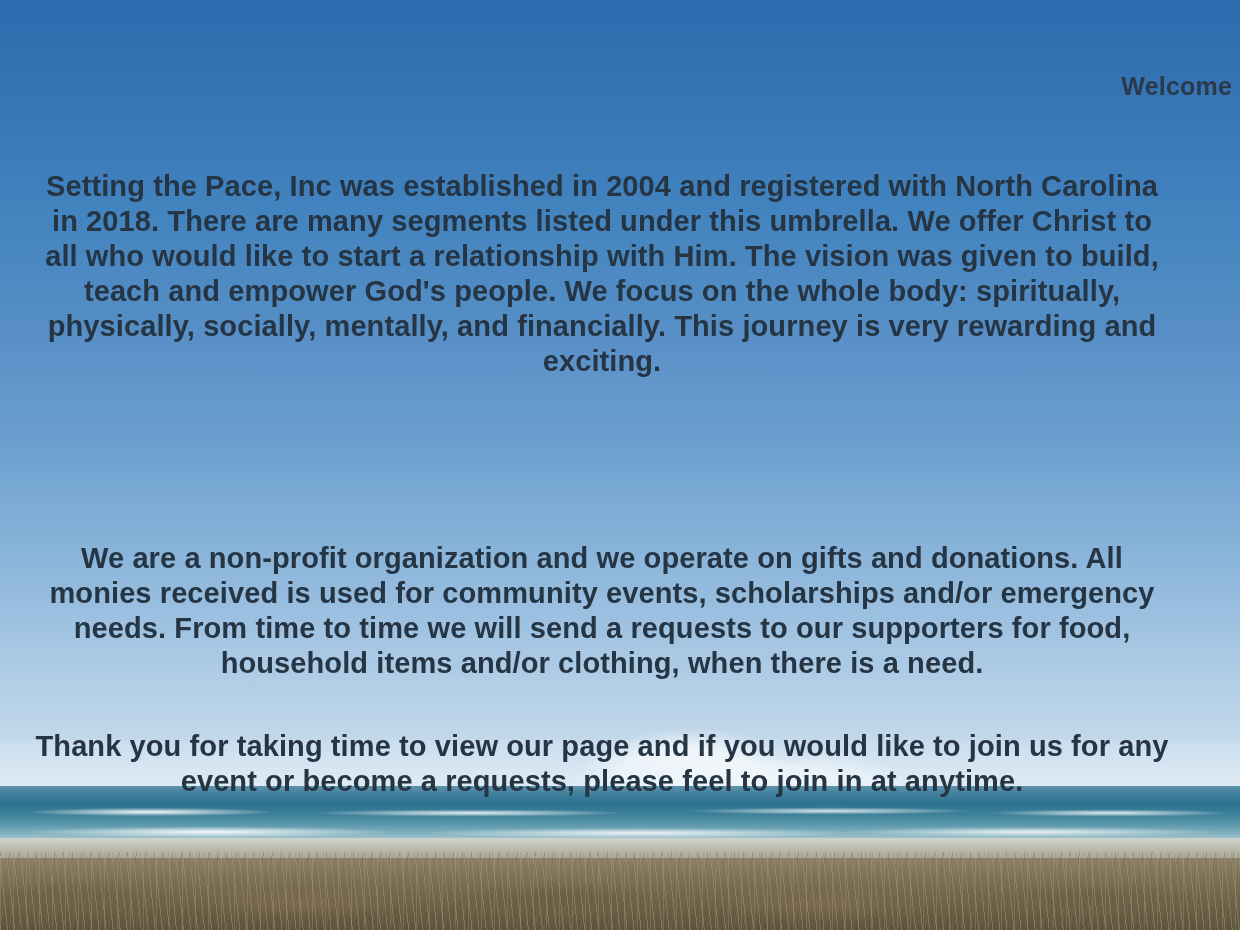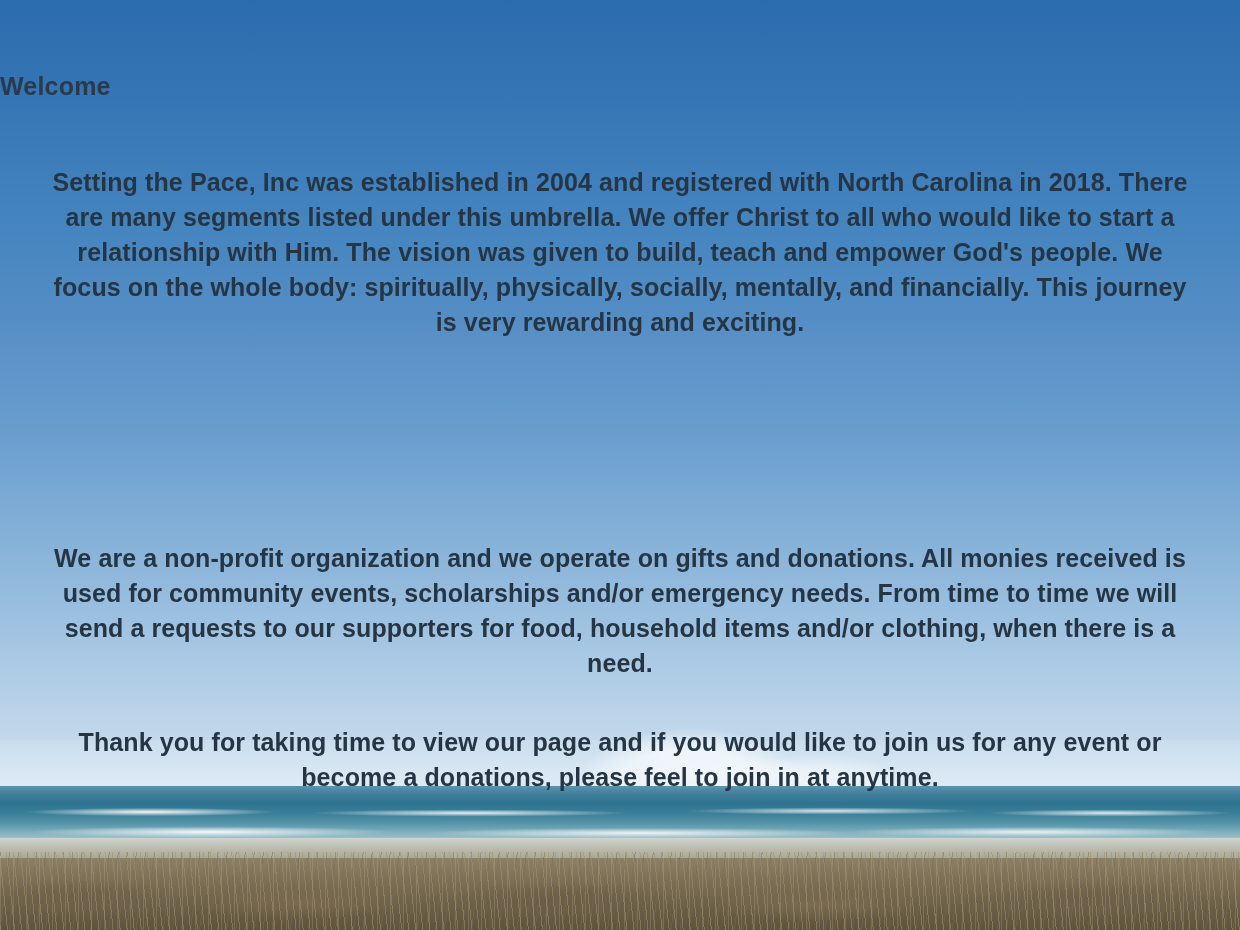--- a/index.html
+++ b/index.html
@@ -159,35 +159,35 @@
     inset: 0;
     z-index: 2;
     padding: 0;
   }
 
   .heading {
     position: absolute;
     top: 72px;
     left: 0;
     width: 1232px;
-    text-align: left;
+    text-align: right;
     font-size: 25px;
     font-weight: bold;
     color: #2b3a4a;
     letter-spacing: 0.2px;
   }
 
   .body-block {
     position: absolute;
-    left: 50px;
+    left: 32px;
     width: 1140px;
     text-align: center;
     color: #253544;
     font-weight: bold;
-    font-size: 25px;
+    font-size: 29px;
     line-height: 35px;
     letter-spacing: 0.1px;
   }
 
   #para-1 { top: 140px; }
   #para-2 { top: 388px; }
   #para-3 { top: 527px; margin-top: 14px; }
   #para-4 { top: 700px; }
 </style>
 </head>
@@ -209,16 +209,16 @@
 
   <div class="content">
 
     <div class="heading">Welcome</div>
 
     <p class="body-block" id="para-1">Setting the Pace, Inc was established in 2004 and registered with  North Carolina in 2018.  There are many segments listed under this umbrella. We offer Christ to all who would like to start a relationship with Him. The vision was given to build, teach and empower God's people.  We focus on the whole body:  spiritually, physically, socially, mentally, and financially. This journey is very rewarding and exciting.</p>
 
 
     <p class="body-block" id="para-3">We are a non-profit organization and we operate on gifts and donations.  All monies received is used for community events, scholarships and/or emergency needs.  From time to time we will send a requests to our supporters for food, household items and/or clothing, when there is a need.</p>
 
-    <p class="body-block" id="para-4">Thank you for taking time to view our page and if you would like to join us for any event or become a donations, please feel to join in at anytime.</p>
+    <p class="body-block" id="para-4">Thank you for taking time to view our page and if you would like to join us for any event or become a requests, please feel to join in at anytime.</p>
 
   </div>
 </div>
 
 </body></html>

